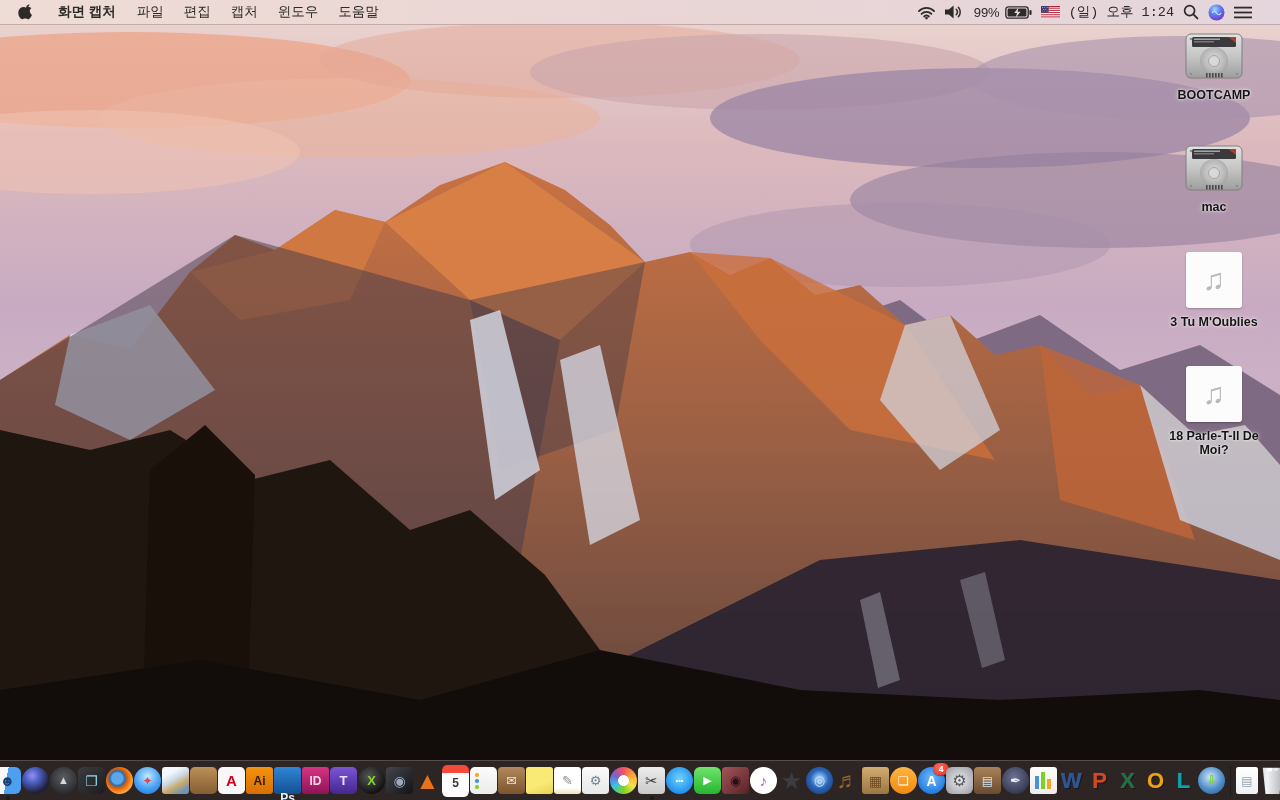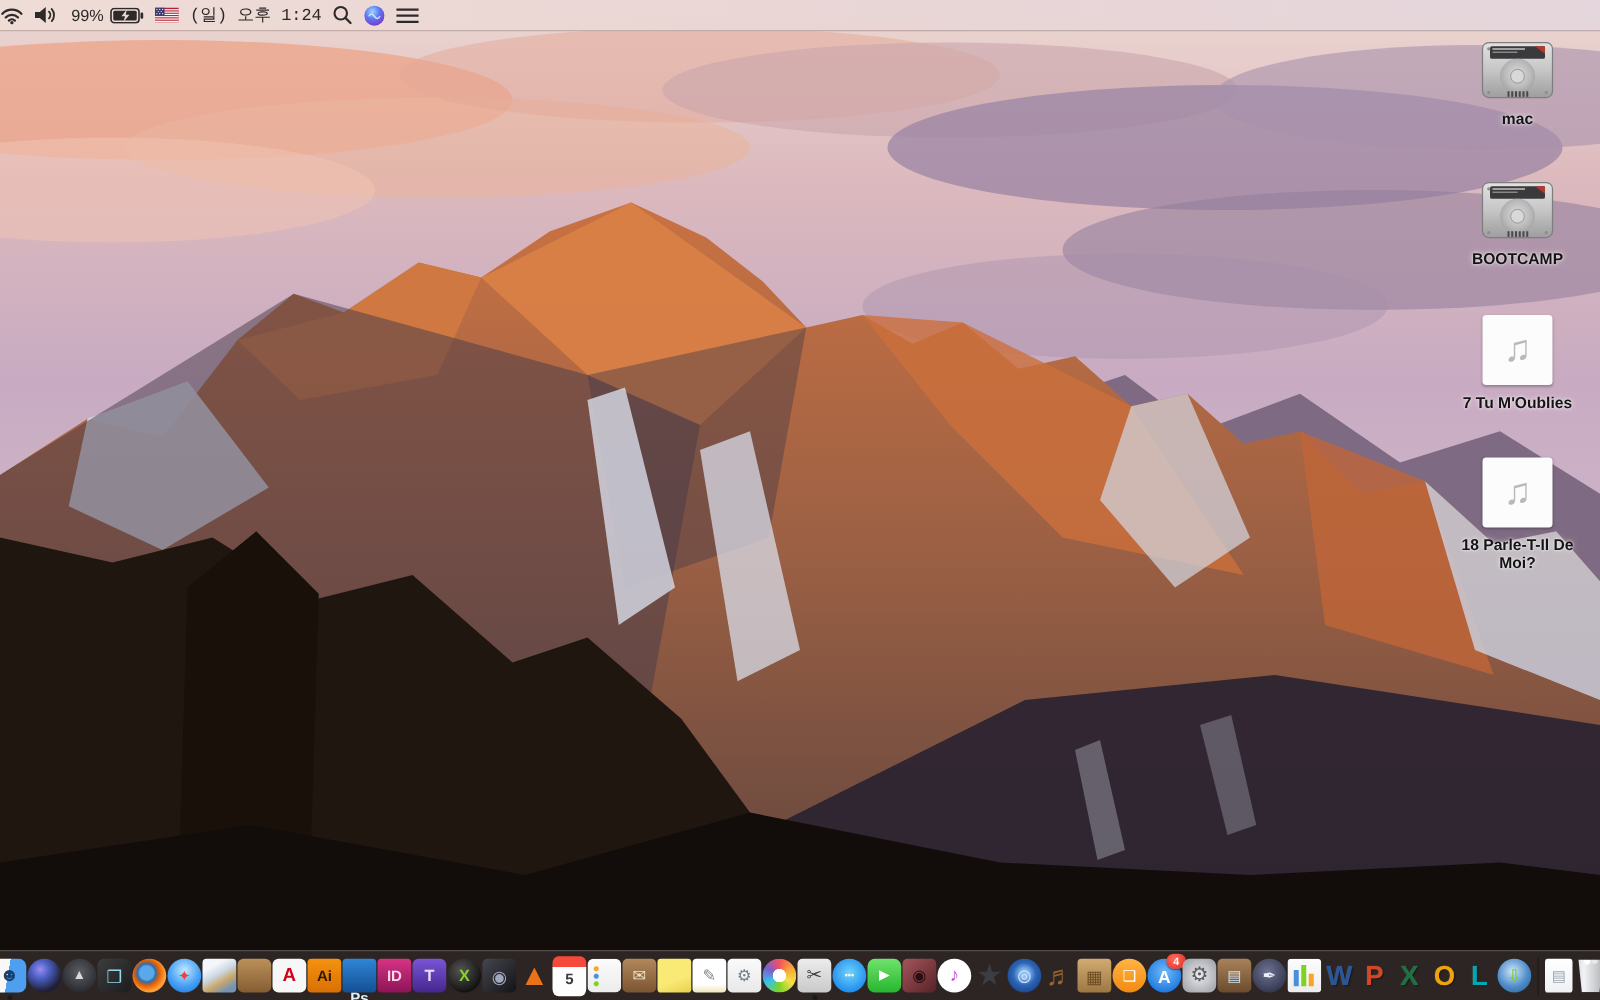--- a/index.html
+++ b/index.html
@@ -11,21 +11,21 @@
   
   .menubar{position:absolute;top:0;left:0;right:0;height:24px;
     background:linear-gradient(90deg,rgba(239,220,214,.97),rgba(233,213,213,.97) 55%,rgba(229,214,221,.97));
     border-bottom:1px solid rgba(120,90,90,.35);
     display:flex;align-items:center;justify-content:space-between;
     font-size:13.5px;color:#2c2826;z-index:40;}
   .menu-left{display:flex;align-items:center;height:100%;}
   .apple-menu{padding:0 14px 0 18px;display:flex;align-items:center;height:100%;}
   .menu-item{padding:0 10px;height:100%;display:flex;align-items:center;white-space:nowrap;}
   .menu-item.app-name{font-weight:bold;padding:0 11px;}
-  .menu-right{display:flex;align-items:center;height:100%;gap:9px;padding-right:8px;}
+  .menu-right{display:flex;align-items:center;height:100%;gap:9px;padding-right:28px;}
   .status-item{display:flex;align-items:center;height:100%;}
   .status-text{font-size:13px;}
   .clock{font-size:13.5px;font-family:Liberation Mono, monospace;}
 
   
   .desktop-icons{position:absolute;top:0;left:0;width:100%;height:100%;z-index:10;}
   .desktop-icon{position:absolute;left:1156px;width:116px;display:flex;flex-direction:column;align-items:center;cursor:default;}
   .desktop-icon:nth-of-type(1){top:33px;}
   .desktop-icon:nth-of-type(2){top:145px;}
   .desktop-icon:nth-of-type(3){top:252px;}
@@ -97,20 +97,34 @@
       <path d="M620 660 L820 560 L1020 540 L1280 580 L1280 760 L700 740 Z" fill="#2a2330" opacity="0.92"></path>
       <path d="M860 600 L880 592 L900 680 L878 688 Z" fill="#c9cedd" opacity="0.35"></path>
       <path d="M960 580 L985 572 L1005 660 L982 668 Z" fill="#c9cedd" opacity="0.3"></path>
       <path d="M0 430 L90 450 L170 430 L250 480 L330 460 L410 530 L470 510 L545 575 L600 650 L585 800 L0 800 Z" fill="#201610"></path>
       <path d="M150 470 L205 425 L255 475 L245 800 L140 800 Z" fill="#181009"></path>
       <path d="M0 690 L200 660 L420 700 L600 650 L800 690 L1000 700 L1200 690 L1280 700 L1280 800 L0 800 Z" fill="#120d0a"></path>
     </svg>
   </div>
 
   <div class="menubar">
+    <div class="menu-left">
+      <div class="apple-menu">
+        <svg width="15" height="18" viewBox="0 0 17 20">
+          <path fill="#2d2a28" d="M12.9 1.2c.1 1-.3 2-1 2.7-.6.8-1.7 1.4-2.7 1.3-.1-1 .4-2 1-2.6.7-.8 1.9-1.3 2.7-1.4zM15.8 13.3c-.4 1-.6 1.4-1.2 2.3-.8 1.2-1.9 2.7-3.3 2.7-1.2 0-1.6-.8-3.2-.8-1.6 0-2 .8-3.2.8-1.4 0-2.5-1.4-3.3-2.6C-.6 12.1.3 7.4 2.8 5.5c1-.8 2.3-1.2 3.5-1.2 1.2 0 1.9.8 2.9.8 1 0 1.5-.8 2.9-.8 1.1 0 2.2.5 3.1 1.4-2.7 1.5-2.3 5.3.6 7.6z"></path>
+        </svg>
+      </div>
+
+    <div class="menu-item app-name">화면 캡처</div>
+        <div class="menu-item">파일</div>
+        <div class="menu-item">편집</div>
+        <div class="menu-item">캡처</div>
+        <div class="menu-item">윈도우</div>
+        <div class="menu-item">도움말</div>
+      </div>
     <div class="menu-right">
       <div class="status-item">
         <svg width="19" height="15" viewBox="0 0 20 15">
           <path d="M2 6 A 11 11 0 0 1 18 6" stroke="#2e2a29" stroke-width="1.9" fill="none" stroke-linecap="round"></path>
           <path d="M4.8 9 A 7.2 7.2 0 0 1 15.2 9" stroke="#2e2a29" stroke-width="1.9" fill="none" stroke-linecap="round"></path>
           <path d="M7.5 11.7 A 3.6 3.6 0 0 1 12.5 11.7" stroke="#2e2a29" stroke-width="1.9" fill="none" stroke-linecap="round"></path>
           <circle cx="10" cy="13.4" r="1.4" fill="#2e2a29"></circle>
         </svg>
       </div>
       <div class="status-item">
@@ -211,21 +225,21 @@
             <rect x="25" y="40" width="1.6" height="4.5"></rect>
       <rect x="28" y="40" width="1.6" height="4.5"></rect>
             <rect x="31" y="40" width="1.6" height="4.5"></rect>
       <rect x="34" y="40" width="1.6" height="4.5"></rect>
             <rect x="37" y="40" width="1.6" height="4.5"></rect>
     </g>
     <circle cx="7" cy="6" r="1.3" fill="#8e8e8e"></circle>
           <circle cx="53" cy="41" r="1.3" fill="#8e8e8e"></circle>
     <circle cx="7" cy="41" r="1.3" fill="#8e8e8e"></circle>
   </svg>
-<div class="di-label">mac</div>
+<div class="di-label">BOOTCAMP</div>
       </div>
       <div class="desktop-icon">
   <svg width="60" height="48" viewBox="0 0 60 48">
     <defs>
       <linearGradient id="dBody" x1="0" y1="0" x2="0" y2="1">
         <stop offset="0" stop-color="#e2e2e2"></stop>
               <stop offset="0.5" stop-color="#c6c6c6"></stop>
               <stop offset="1" stop-color="#9e9e9e"></stop>
       </linearGradient>
       <radialGradient id="dPlat" cx="0.5" cy="0.45" r="0.7">
@@ -246,25 +260,25 @@
             <rect x="25" y="40" width="1.6" height="4.5"></rect>
       <rect x="28" y="40" width="1.6" height="4.5"></rect>
             <rect x="31" y="40" width="1.6" height="4.5"></rect>
       <rect x="34" y="40" width="1.6" height="4.5"></rect>
             <rect x="37" y="40" width="1.6" height="4.5"></rect>
     </g>
     <circle cx="7" cy="6" r="1.3" fill="#8e8e8e"></circle>
           <circle cx="53" cy="41" r="1.3" fill="#8e8e8e"></circle>
     <circle cx="7" cy="41" r="1.3" fill="#8e8e8e"></circle>
   </svg>
-<div class="di-label">BOOTCAMP</div>
+<div class="di-label">mac</div>
       </div>
       <div class="desktop-icon">
         <div class="music-tile">♫</div>
-        <div class="di-label">7 Tu M'Oublies</div>
+        <div class="di-label">3 Tu M'Oublies</div>
       </div>
       <div class="desktop-icon">
         <div class="music-tile">♫</div>
         <div class="di-label">18 Parle-T-Il De Moi?</div>
       </div>
     </div>
 
   <div class="dock">
       <div class="dock-item" style="background: linear-gradient(100deg, rgb(248, 248, 248) 46%, rgb(79, 159, 240) 46%); border-radius: 22%;">
         <span class="dock-glyph" style="color: rgb(23, 64, 110); font-size: 15px;">☻</span>

